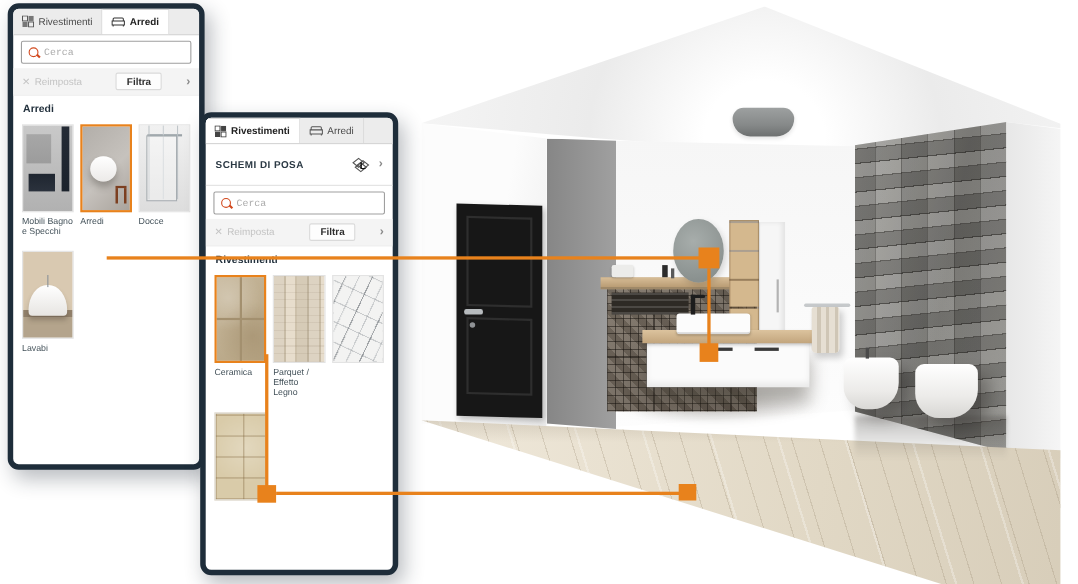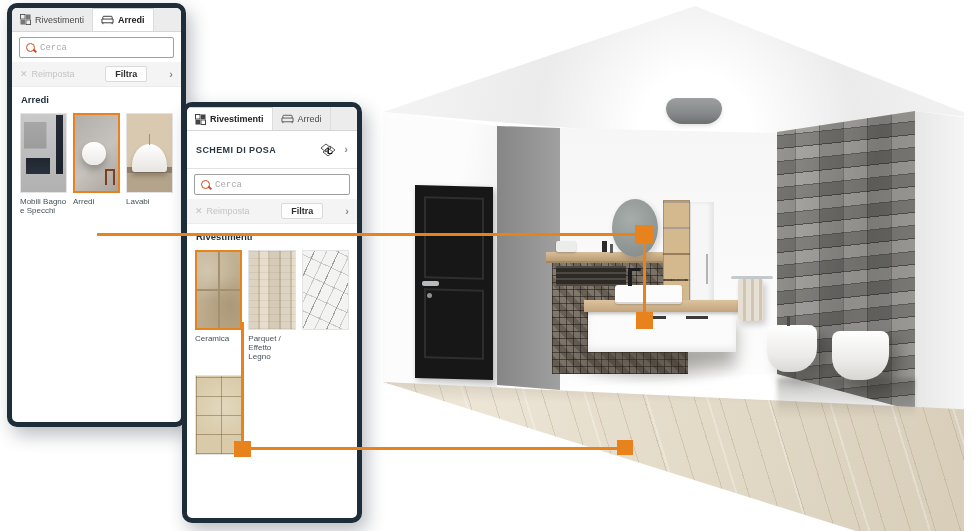--- a/index.html
+++ b/index.html
@@ -296,20 +296,24 @@
     <div class="grid">
       <div class="tile">
         <div class="sw sw-mobili"></div>
         <div class="tile-label">Mobili Bagno e Specchi</div>
       </div>
       <div class="tile selected">
         <div class="sw sw-lavabi"></div>
         <div class="tile-label">Arredi</div>
       </div>
       <div class="tile">
+        <div class="sw sw-docce"></div>
+        <div class="tile-label">Docce</div>
+      </div>
+      <div class="tile">
         <div class="sw sw-vasche"></div>
         <div class="tile-label">Lavabi</div>
       </div>
     </div>
   </div>
 
   <div class="panel" id="panel-rivestimenti">
     <div class="tabbar">
       <div class="tab active">
         <svg width="11" height="11" viewBox="0 0 12 12">

